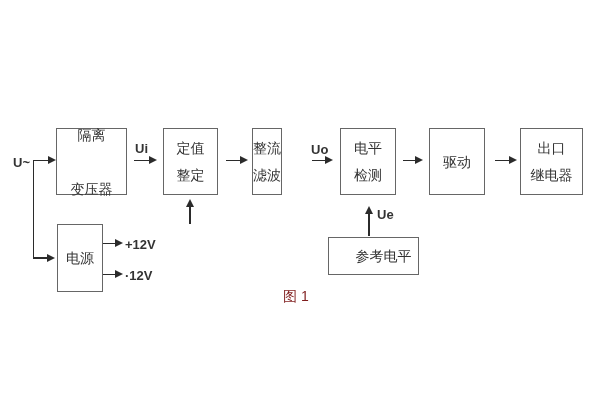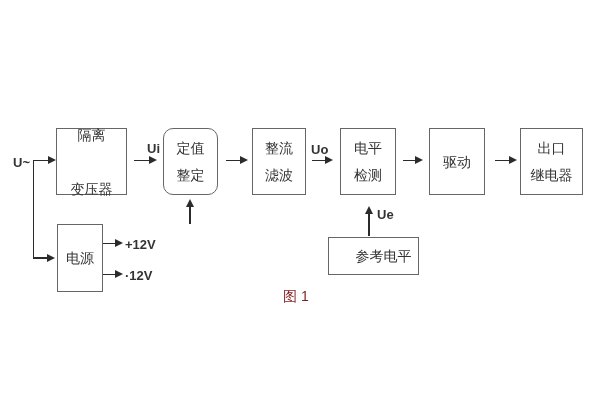--- a/index.html
+++ b/index.html
@@ -30,33 +30,33 @@
   <div class="hline" style="left:33px;top:159.5px;width:15px;"></div>
   <div class="tri-right" style="left:48px;top:156.25px;"></div>
   <div class="hline" style="left:33px;top:257.25px;width:14px;"></div>
   <div class="tri-right" style="left:47px;top:254px;"></div>
 
   <div class="box" style="left:56px;top:128px;width:71px;height:67px;gap:40px;">
     <span>隔离</span>
     <span>变压器</span>
   </div>
 
-  <span class="lbl" style="left:135px;top:142px;margin-left:12px;">Ui</span>
+  <span class="lbl" style="left:135px;top:142px;">Ui</span>
   <div class="hline" style="left:134px;top:159.5px;width:15px;"></div>
   <div class="tri-right" style="left:149px;top:156.25px;"></div>
 
-  <div class="box" style="left:163px;top:128px;width:55px;height:67px;border-radius:10px;">
+  <div class="box" style="left:163px;top:128px;width:55px;height:67px;">
     <span>定值</span>
     <span>整定</span>
   </div>
 
   <div class="hline" style="left:226px;top:159.5px;width:14px;"></div>
   <div class="tri-right" style="left:240px;top:156.25px;"></div>
 
-  <div class="box" style="left:252px;top:128px;width:54px;height:67px;">
+  <div class="box" style="left:252px;top:128px;width:30px;height:67px;">
     <span>整流</span>
     <span>滤波</span>
   </div>
 
   <span class="lbl" style="left:311px;top:143px;">Uo</span>
   <div class="hline" style="left:312px;top:159.5px;width:13px;"></div>
   <div class="tri-right" style="left:325px;top:156.25px;"></div>
 
   <div class="box" style="left:340px;top:128px;width:56px;height:67px;">
     <span>电平</span>

